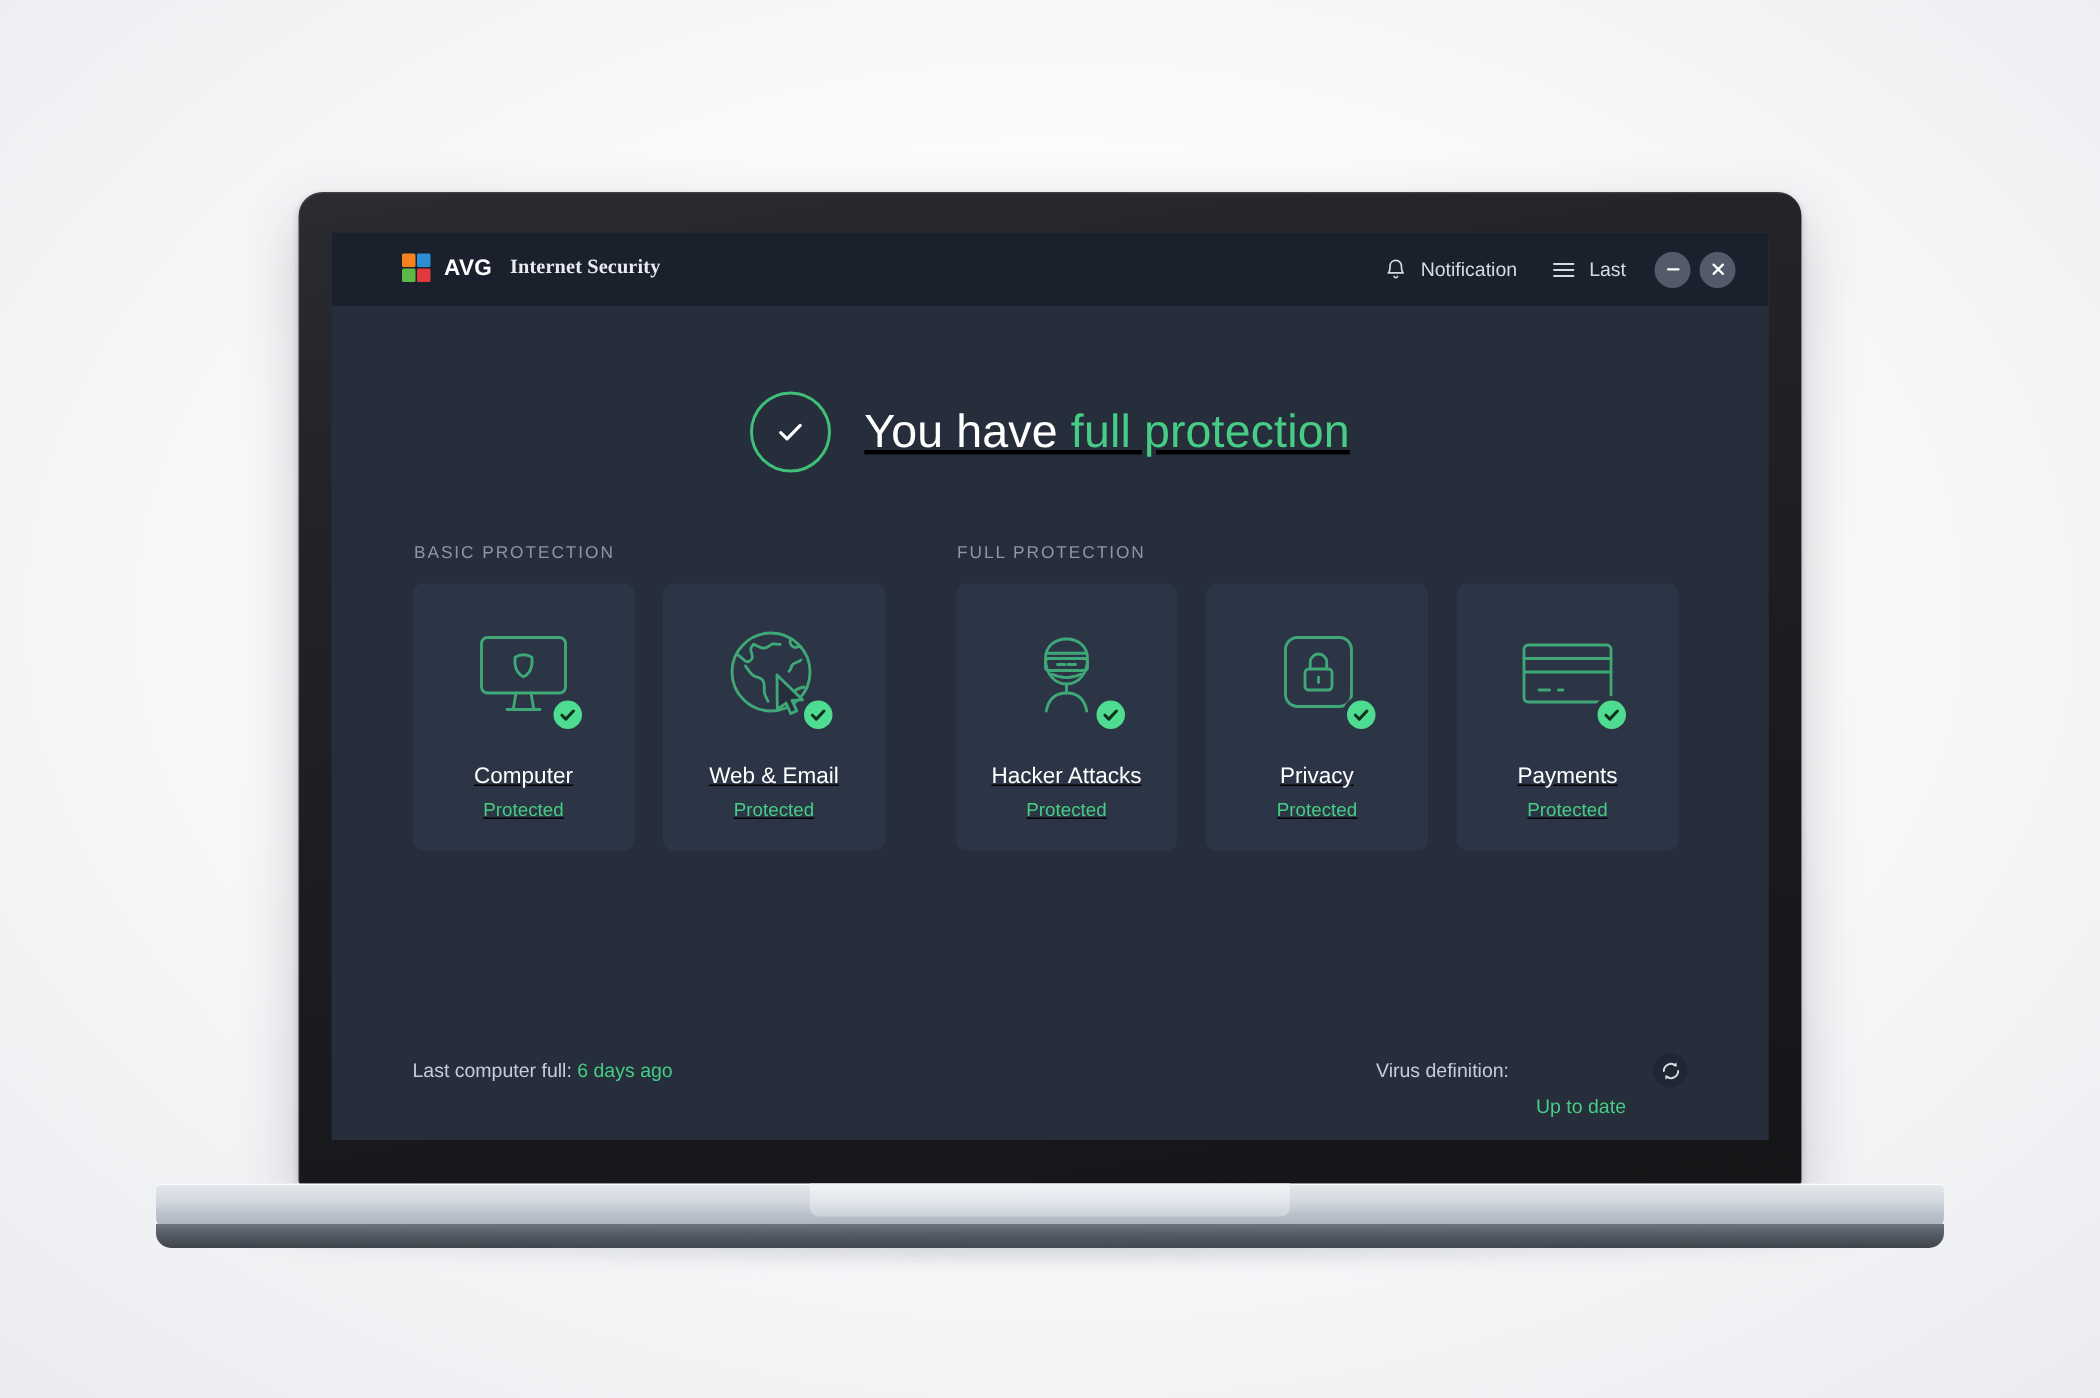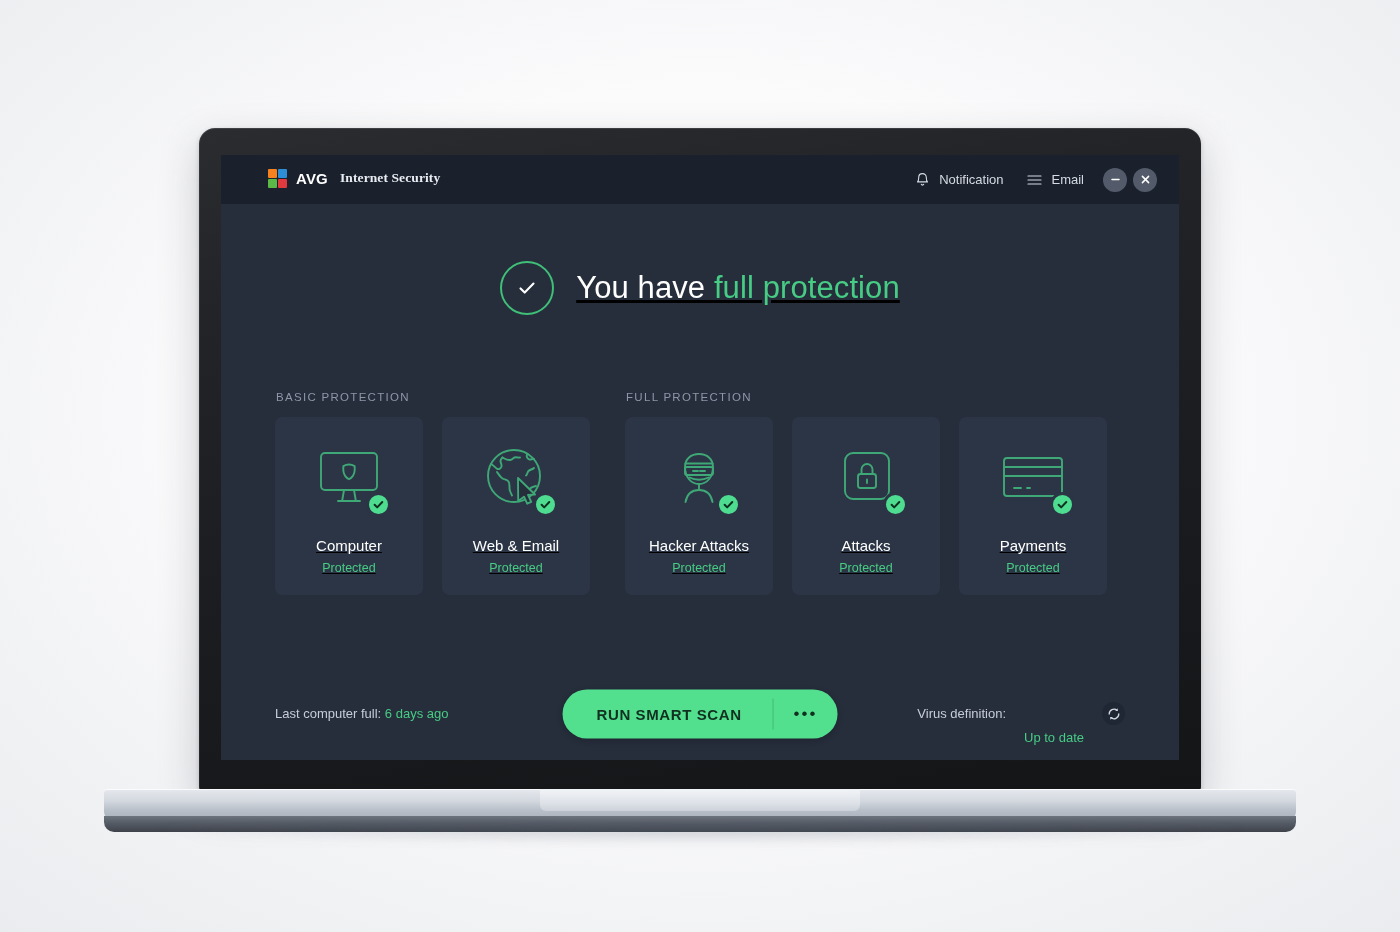--- a/index.html
+++ b/index.html
@@ -165,22 +165,22 @@
     flex: none;
   }
   #status-title {
     font-size: 31px; font-weight: normal; color: #ffffff;
     letter-spacing: .1px;
   }
   #status-title .hl { color: #46cc84; }
 
   #sections {
     display: flex;
-    margin-top: 76px;
-    gap: 10px;
+    margin-top: 48px;
+    gap: 22px;
   }
   .section-label {
     font-size: 11.5px; letter-spacing: 1.3px;
     color: #8e97a8; text-transform: uppercase;
     margin-bottom: 14px; margin-left: 1px;
   }
   .tile-row { display: flex; gap: 19px; }
 
   .tile {
     width: 148px; height: 178px;
@@ -304,21 +304,21 @@
           </div>
 
           <div class="tb-item">
             <svg width="15" height="12" viewBox="0 0 15 12">
               <g stroke="#d5dae3" stroke-width="1.2" stroke-linecap="round">
                 <line x1="1" y1="2" x2="14" y2="2"></line>
                 <line x1="1" y1="6" x2="14" y2="6"></line>
                 <line x1="1" y1="10" x2="14" y2="10"></line>
               </g>
             </svg>
-            <span>Email</span>
+            <span>Last</span>
           </div>
 
           <div class="win-btn">
             <svg width="11" height="11" viewBox="0 0 11 11">
               <line x1="2" y1="5.5" x2="9" y2="5.5" stroke="#ffffff" stroke-width="1.5" stroke-linecap="round"></line>
             </svg>
           </div>
 
           <div class="win-btn close">
             <svg width="11" height="11" viewBox="0 0 11 11">
@@ -436,21 +436,21 @@
                       <path d="M28.5 27v-4.5a5.5 5.5 0 0 1 11 0V27"></path>
                       <path d="M34 32.5v3.5"></path>
                     </g>
                   </svg>
                   <div class="badge">
                     <svg width="13" height="13" viewBox="0 0 13 13">
                       <path d="M2.6 6.8l2.6 2.6 5.1-5.4" fill="none" stroke="#11301f" stroke-width="2" stroke-linecap="round" stroke-linejoin="round"></path>
                     </svg>
                   </div>
                 </div>
-                <div class="tile-name">Attacks</div>
+                <div class="tile-name">Privacy</div>
                 <div class="tile-status">Protected</div>
               </div>
 
               <div class="tile">
                 <div class="tile-icon">
                   <svg width="70" height="58" viewBox="0 0 70 58">
                     <g fill="none" stroke="#3fa877" stroke-width="1.9" stroke-linejoin="round" stroke-linecap="round">
                       <rect x="6" y="8" width="58" height="38" rx="3"></rect>
                       <path d="M6 17h58M6 26h58"></path>
                       <path d="M16 38h7M29 38h3"></path>
@@ -471,25 +471,20 @@
 
         </div>
 
         <div id="bottombar">
 
           <div id="last-scan">
             <span>Last computer full:</span>
             <span class="val">6 days ago</span>
           </div>
 
-          <div id="scan-wrap">
-            <div id="scan-main">RUN SMART SCAN</div>
-            <div id="scan-divider"></div>
-            <div id="scan-more">•••</div>
-          </div>
 
           <div id="virus-def">
             <span>Virus definition:</span>
             <span class="val">Up to date</span>
             <div id="refresh-btn">
               <svg width="14" height="14" viewBox="0 0 14 14">
                 <g fill="none" stroke="#d5dae3" stroke-width="1.3" stroke-linecap="round">
                   <path d="M2.2 7a4.8 4.8 0 0 1 7.9-3.6"></path>
                   <path d="M11.8 7a4.8 4.8 0 0 1-7.9 3.6"></path>
                 </g>

